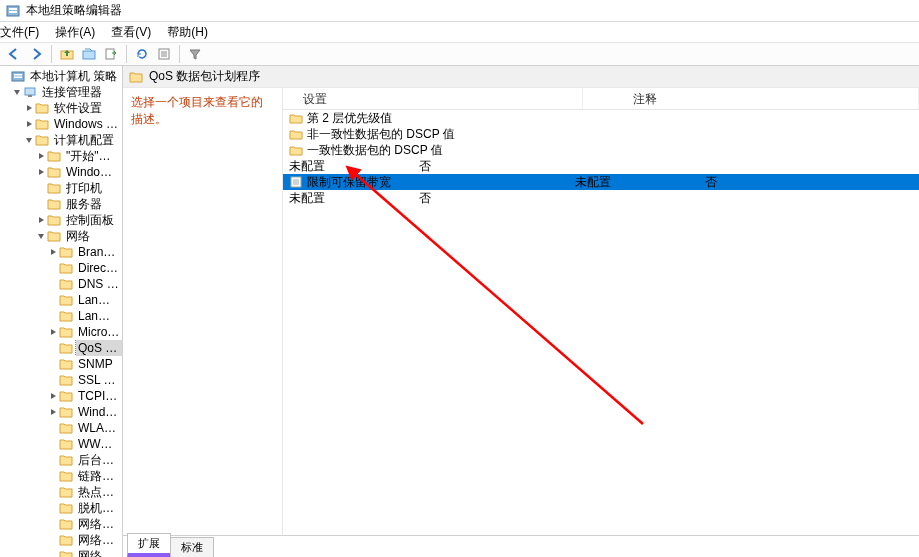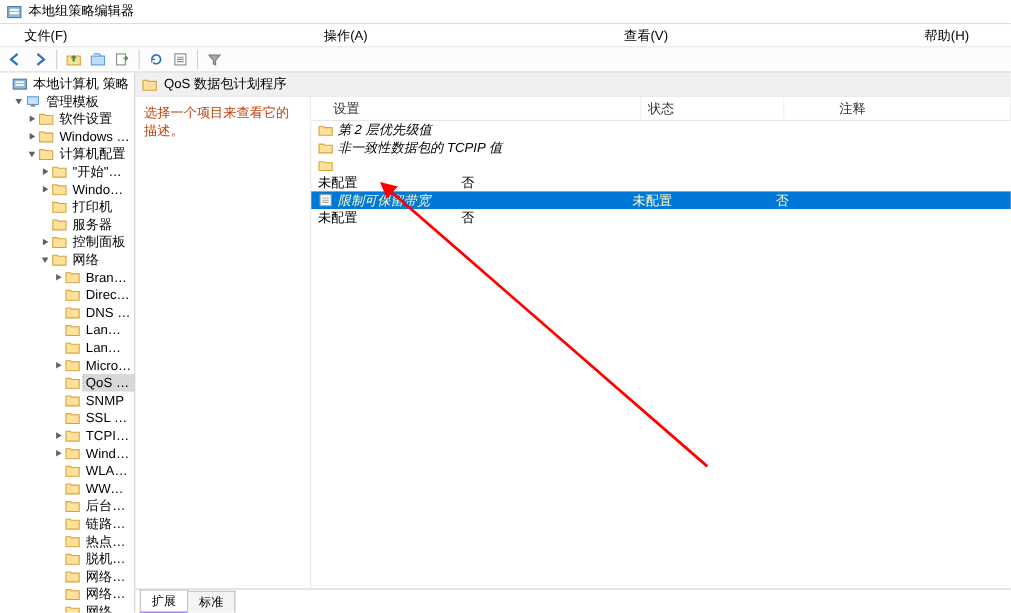--- a/index.html
+++ b/index.html
@@ -1,19 +1,19 @@
 <!DOCTYPE html>
 <html><head>
 <meta charset="utf-8">
 <style>
   * { box-sizing: border-box; font-family: "Microsoft YaHei", "Segoe UI", sans-serif; }
   html, body { margin: 0; padding: 0; width: 919px; height: 557px; overflow: hidden; background: #fff; font-size: 12px; color: #000; }
   .titlebar { height: 22px; border-bottom: 1px solid #d9d9d9; display: flex; align-items: center; padding: 0 6px; background: #fff; }
   .titlebar .app-icon { width: 14px; height: 14px; margin-right: 6px; }
-  .menubar { height: 20px; display: flex; align-items: center; padding: 0 22px; background: #fff; justify-content: space-between; }
+  .menubar { height: 20px; display: flex; align-items: center; padding: 0 0; background: #fff; }
   .menubar span { margin-right: 16px; cursor: default; }
   .toolbar { height: 24px; border-top: 1px solid #e5e5e5; border-bottom: 1px solid #d0d0d0; display: flex; align-items: center; padding: 0 4px; background: #fcfcfc; gap: 2px; }
   .tb-btn { width: 20px; height: 20px; display: flex; align-items: center; justify-content: center; border-radius: 2px; }
   .tb-sep { width: 1px; height: 18px; background: #d0d0d0; margin: 0 3px; }
 
   .body { display: flex; height: calc(557px - 22px - 20px - 24px); }
   .sidebar { width: 123px; border-right: 1px solid #d0d0d0; overflow: hidden; background: #fff; position: relative; }
   .tree { padding: 2px 0; user-select: none; }
   .node { white-space: nowrap; height: 16px; line-height: 16px; display: flex; align-items: center; overflow: hidden; }
   .twisty { width: 10px; height: 10px; display: inline-flex; align-items: center; justify-content: center; margin-right: 1px; flex-shrink: 0; }
@@ -29,31 +29,31 @@
   .path-header .folder-icon { margin-right: 6px; }
   .content { flex: 1; display: flex; overflow: hidden; position: relative; }
   .desc-panel { width: 160px; border-right: 1px solid #e8e8e8; padding: 6px 8px; color: #c2410c; }
   .list-panel { flex: 1; position: relative; }
   .list-header { height: 22px; display: flex; border-bottom: 1px solid #e5e5e5; background: #fff; }
   .list-header .col { padding: 0 6px; line-height: 22px; color: #333; border-right: 1px solid #f0f0f0; }
   .col-name { width: 286px; margin-left: 14px; }
   .col-state { width: 130px; }
   .col-comment { flex: 1; margin-left: 44px; }
   .list-body .row { height: 16px; display: flex; align-items: center; }
-  .row .c-name { width: 286px; display: flex; align-items: center; padding-left: 6px; font-style: italic; }
+  .row .c-name { width: 286px; display: flex; align-items: center; padding-left: 6px; }
   .row .c-state { width: 130px; padding-left: 6px; }
   .row .c-comment { flex: 1; padding-left: 6px; }
-  .row.selected { background: #0078d7; color: #fef9c3; }
+  .row.selected { background: #0078d7; color: #000000; }
   .row.selected .c-comment { padding-right: 6px; }
   .item-icon { width: 14px; height: 14px; margin-right: 4px; display: inline-flex; align-items: center; justify-content: center; flex-shrink: 0; }
   .item-icon svg { width: 14px; height: 14px; }
 
   .tabs { height: 22px; border-top: 1px solid #d0d0d0; display: flex; align-items: flex-end; padding-left: 4px; background: #fff; }
   .tab { padding: 2px 10px; border: 1px solid #c0c0c0; border-bottom: none; font-size: 11px; background: #f4f4f4; margin-right: -1px; }
-  .tab.active { background: #fff; border-bottom: 2px solid #8b5cf6; margin-bottom: -1px; }
+  .tab.active { background: #fff; border-bottom: 5px solid #8b5cf6; margin-bottom: -1px; }
 
   .arrow { position: absolute; pointer-events: none; z-index: 100; }
 </style>
 </head>
 <body>
 
 <div class="titlebar">
   <span class="app-icon">
     <svg viewBox="0 0 14 14">
         <rect x="1" y="2" width="12" height="10" fill="#8fb7d8" stroke="#4a7aa5"></rect>
@@ -146,21 +146,21 @@
             <svg viewBox="0 0 8 8">
               <path d="M1 2 L7 2 L4 7 Z" fill="#606060"></path>
             </svg>
           </span>
           <span class="folder-icon">
             <svg viewBox="0 0 14 12">
               <rect x="2" y="2" width="10" height="7" fill="#c8e0f4" stroke="#5a9bd5"></rect>
               <rect x="5" y="9" width="4" height="2" fill="#888"></rect>
             </svg>
           </span>
-          <span class="node-label">管理模板</span>
+          <span class="node-label">连接管理器</span>
         </div>
         <div class="node">
           <span class="spacer" style="width:24px"></span>
           <span class="twisty">
             <svg viewBox="0 0 8 8">
               <path d="M2 1 L7 4 L2 7 Z" fill="#606060"></path>
             </svg>
           </span>
           <span class="folder-icon">
             <svg viewBox="0 0 14 12">
@@ -501,21 +501,20 @@
       </span>
       <span>QoS 数据包计划程序</span>
     </div>
     <div class="content">
       <div class="desc-panel">
         <span>选择一个项目来查看它的描述。</span>
       </div>
       <div class="list-panel">
         <div class="list-header">
           <div class="col col-name">设置</div>
-          <div class="col col-state">状态</div>
           <div class="col col-comment">注释</div>
         </div>
         <div class="list-body" id="list-body">
             <div class="row">
               <div class="c-name">
                 <span class="item-icon">
                   <svg viewBox="0 0 14 14">
                     <path d="M1 4 h4 l1 1 h7 v7 h-12 z" fill="#ffe29a" stroke="#d8a33b"></path>
                   </svg>
                 </span>
@@ -524,32 +523,33 @@
               <div class="c-state"></div>
               <div class="c-comment"></div>
             </div>
             <div class="row">
               <div class="c-name">
                 <span class="item-icon">
                   <svg viewBox="0 0 14 14">
                     <path d="M1 4 h4 l1 1 h7 v7 h-12 z" fill="#ffe29a" stroke="#d8a33b"></path>
                   </svg>
                 </span>
-                <span>非一致性数据包的 TCPIP 值</span>
+                <span>非一致性数据包的 DSCP 值</span>
               </div>
               <div class="c-state"></div>
               <div class="c-comment"></div>
             </div>
             <div class="row">
               <div class="c-name">
                 <span class="item-icon">
                   <svg viewBox="0 0 14 14">
                     <path d="M1 4 h4 l1 1 h7 v7 h-12 z" fill="#ffe29a" stroke="#d8a33b"></path>
                   </svg>
                 </span>
+                <span>一致性数据包的 DSCP 值</span>
               </div>
               <div class="c-state"></div>
               <div class="c-comment"></div>
             </div>
             <div class="row">
               <div class="c-state">未配置</div>
               <div class="c-comment">否</div>
             </div>
             <div class="row selected">
               <div class="c-name">

